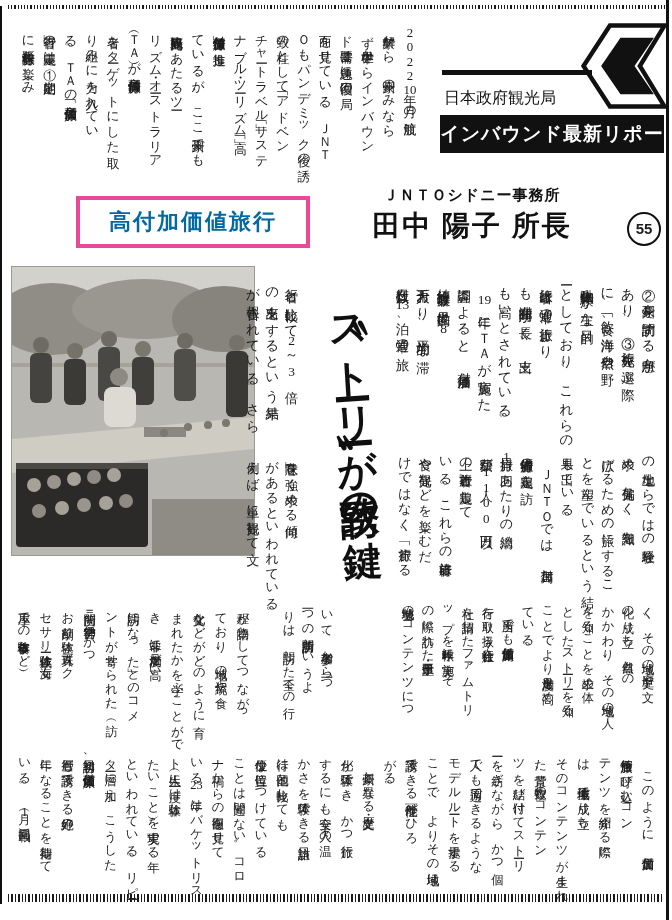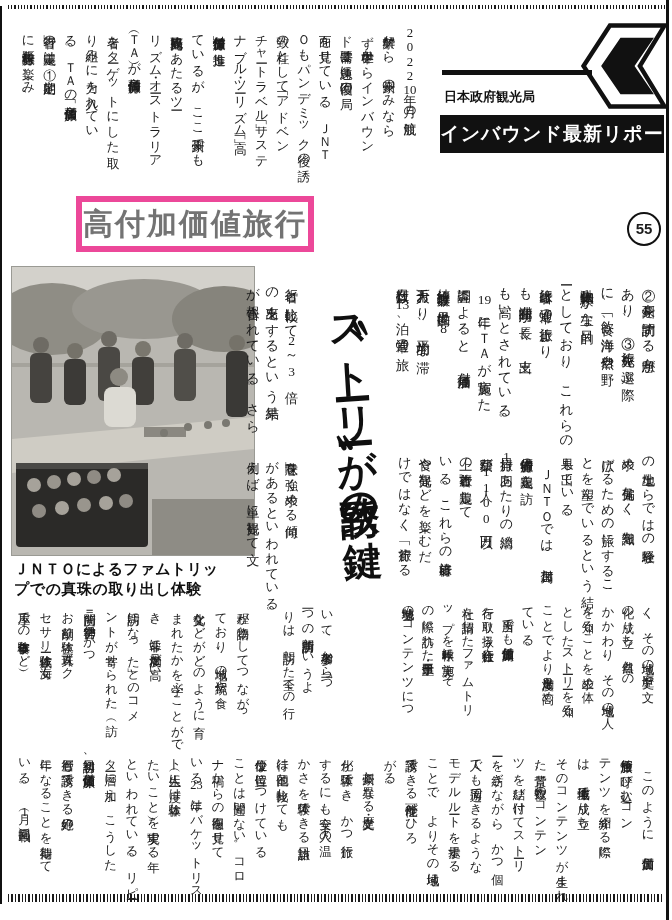--- a/index.html
+++ b/index.html
@@ -19,29 +19,29 @@
   .tcy{text-combine-upright:all;}
 
   .lead{left:14px;top:26px;width:406px;height:152px;font-size:12.8px;line-height:21.2px;letter-spacing:0.4px;}
 
   
   .masthead{position:absolute;left:440px;top:18px;width:228px;height:140px;
             font-family:"Liberation Sans","DejaVu Sans",sans-serif;}
   .logo-text{position:absolute;left:2px;top:-4px;font-size:48px;font-weight:900;
              letter-spacing:1px;color:#111;line-height:52px;}
   .logo-underline{position:absolute;left:2px;top:52px;width:150px;height:5px;background:#111;}
-  .logo-subtitle{position:absolute;left:4px;top:70px;font-size:13px;font-weight:700;color:#111;}
+  .logo-subtitle{position:absolute;left:4px;top:70px;font-size:16px;font-weight:400;color:#111;}
   .logo-mark{position:absolute;right:0px;top:0px;}
   .banner{position:absolute;left:0;top:97px;width:224px;height:38px;background:#111;
           color:#fff;font-size:19px;font-weight:700;letter-spacing:1px;
           text-align:center;line-height:38px;}
 
-  .kicker{position:absolute;left:76px;top:196px;width:226px;height:44px;border:6px solid #ec4899;
-          font-family:"Liberation Sans","DejaVu Sans",sans-serif;font-weight:900;font-size:30px;
-          letter-spacing:2px;text-align:center;line-height:44px;color:#737373;}
+  .kicker{position:absolute;left:76px;top:196px;width:226px;height:44px;border:4px solid #ec4899;
+          font-family:"Liberation Sans","DejaVu Sans",sans-serif;font-weight:900;font-size:22px;
+          letter-spacing:2px;text-align:center;line-height:44px;color:#0369a1;}
 
   .byline{position:absolute;left:356px;top:186px;width:232px;text-align:center;
           font-family:"Liberation Sans","DejaVu Sans",sans-serif;color:#111;}
   .byline-office{font-size:15px;font-weight:700;letter-spacing:1px;}
   .byline-name{font-size:28px;font-weight:900;letter-spacing:2px;margin-top:2px;}
 
   .issue-badge{position:absolute;left:627px;top:212px;width:30px;height:30px;border:2px solid #111;
           border-radius:50%;text-align:center;line-height:30px;font-size:15px;font-weight:700;
           font-family:"Liberation Sans","DejaVu Sans",sans-serif;}
 
@@ -101,20 +101,24 @@
     <div class="logo-subtitle">日本政府観光局</div>
     <svg class="logo-mark" width="88" height="96" viewBox="0 0 100 104">
       <polygon points="4,52 34,6 96,6 68,52 96,98 34,98" fill="none" stroke="#111" stroke-width="5"></polygon>
       <polygon points="24,52 46,20 84,20 62,52 84,84 46,84" fill="#111"></polygon>
     </svg>
     <div class="banner">インバウンド最新リポート</div>
   </div>
 
   <div class="kicker">高付加価値旅行</div>
 
+  <div class="byline">
+    <div class="byline-office">ＪＮＴＯシドニー事務所</div>
+    <div class="byline-name">田中 陽子 所長</div>
+  </div>
   <div class="issue-badge">55</div>
 
   <div class="photo">
     <svg width="242" height="288" viewBox="0 0 242 288">
       <rect x="0" y="0" width="242" height="288" fill="#b9b7b1"></rect>
       <rect x="0" y="0" width="242" height="60" fill="#d3d1cb"></rect>
       <g>
         <ellipse cx="40" cy="52" rx="58" ry="36" fill="#8f8d85"></ellipse>
         <ellipse cx="132" cy="42" rx="72" ry="30" fill="#999790"></ellipse>
         <ellipse cx="212" cy="52" rx="52" ry="33" fill="#86847c"></ellipse>
@@ -155,24 +159,20 @@
         <circle cx="27" cy="244" r="7" fill="#8f8b84"></circle>
           <circle cx="50" cy="241" r="7" fill="#a6a29a"></circle>
         <circle cx="72" cy="238" r="7" fill="#99958d"></circle>
           <circle cx="94" cy="236" r="7" fill="#a6a29a"></circle>
         <circle cx="114" cy="234" r="7" fill="#8f8b84"></circle>
       </g>
       <rect x="140" y="232" width="102" height="56" fill="#8e8c85"></rect>
     </svg>
   </div>
 
-  <div class="caption">
-    <span>ＪＮＴＯによるファムトリッ</span><br>
-    <span>プでの真珠の取り出し体験</span>
-  </div>
 
   <div class="vtext headline">〝ストーリー〟が誘致の鍵</div>
 
   <div class="vtext b1 b1r">
       <div class="vcol">②豪州を訪問する意向が</div>
       <div class="vcol">あり、③旅行先を選ぶ際</div>
       <div class="vcol">に、「飲食、海洋、自然や野</div>
       <div class="vcol">生動物体験」が主な目的</div>
       <div class="vcol">ーとしており、これらの</div>
       <div class="vcol">旅行者は通常の旅行より</div>

